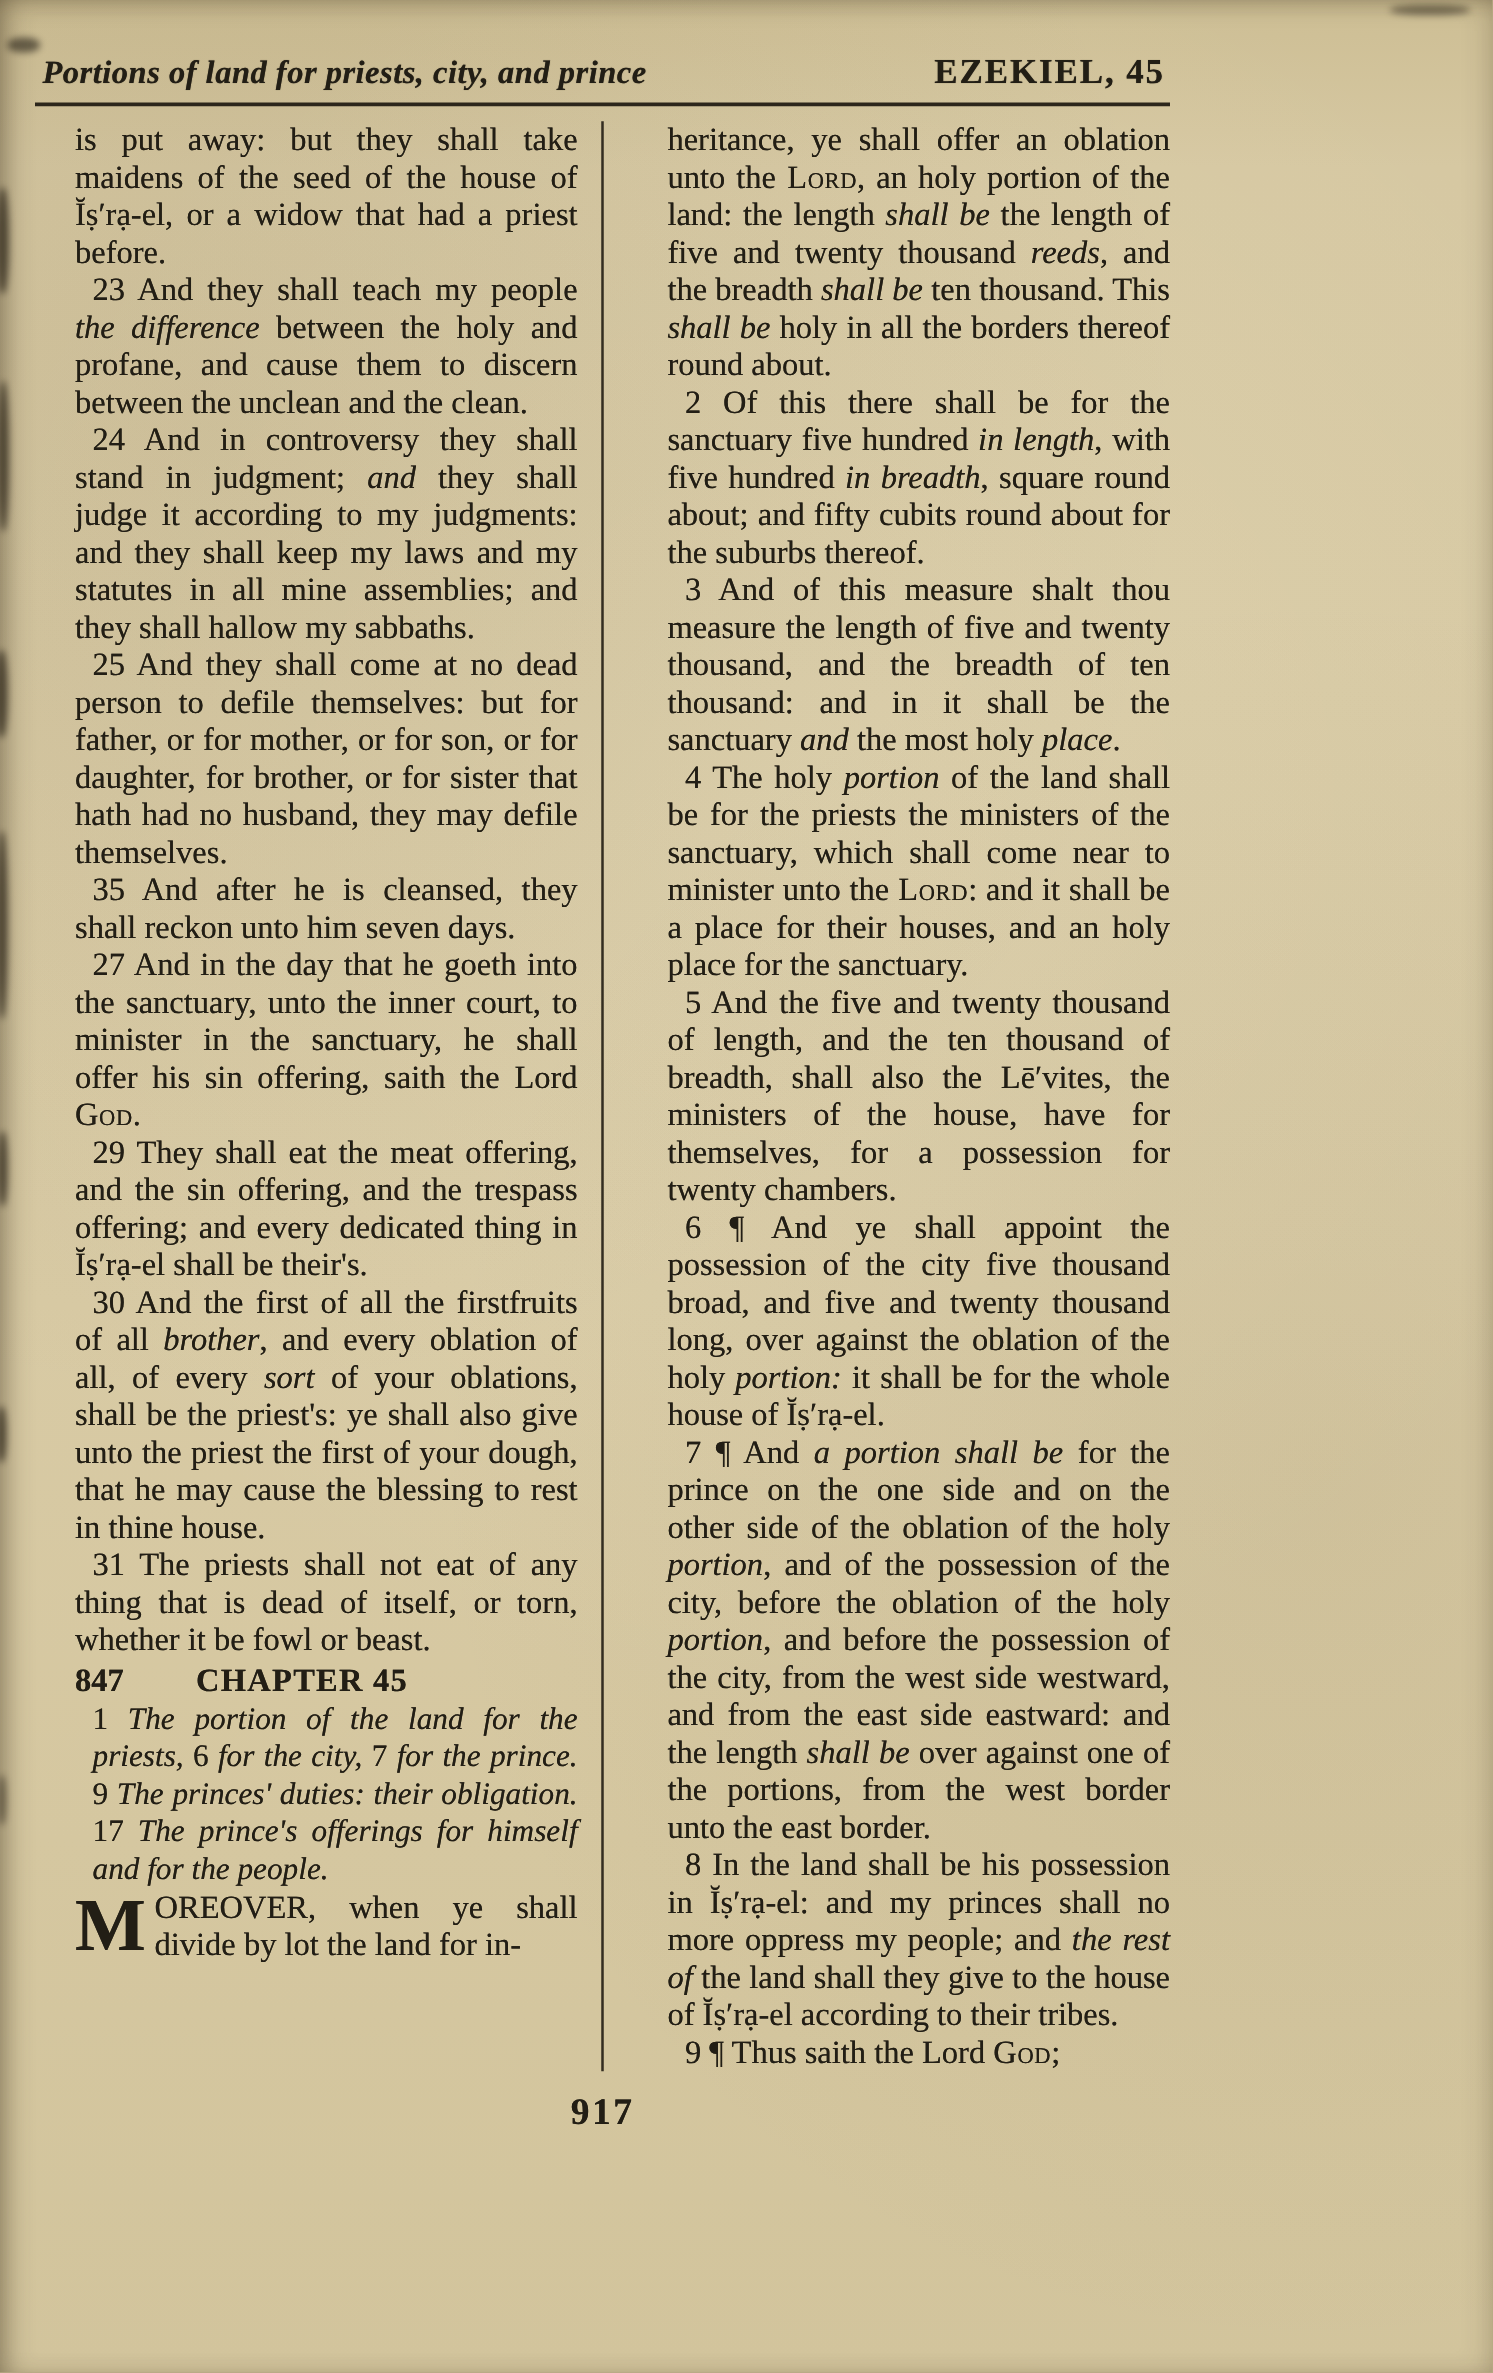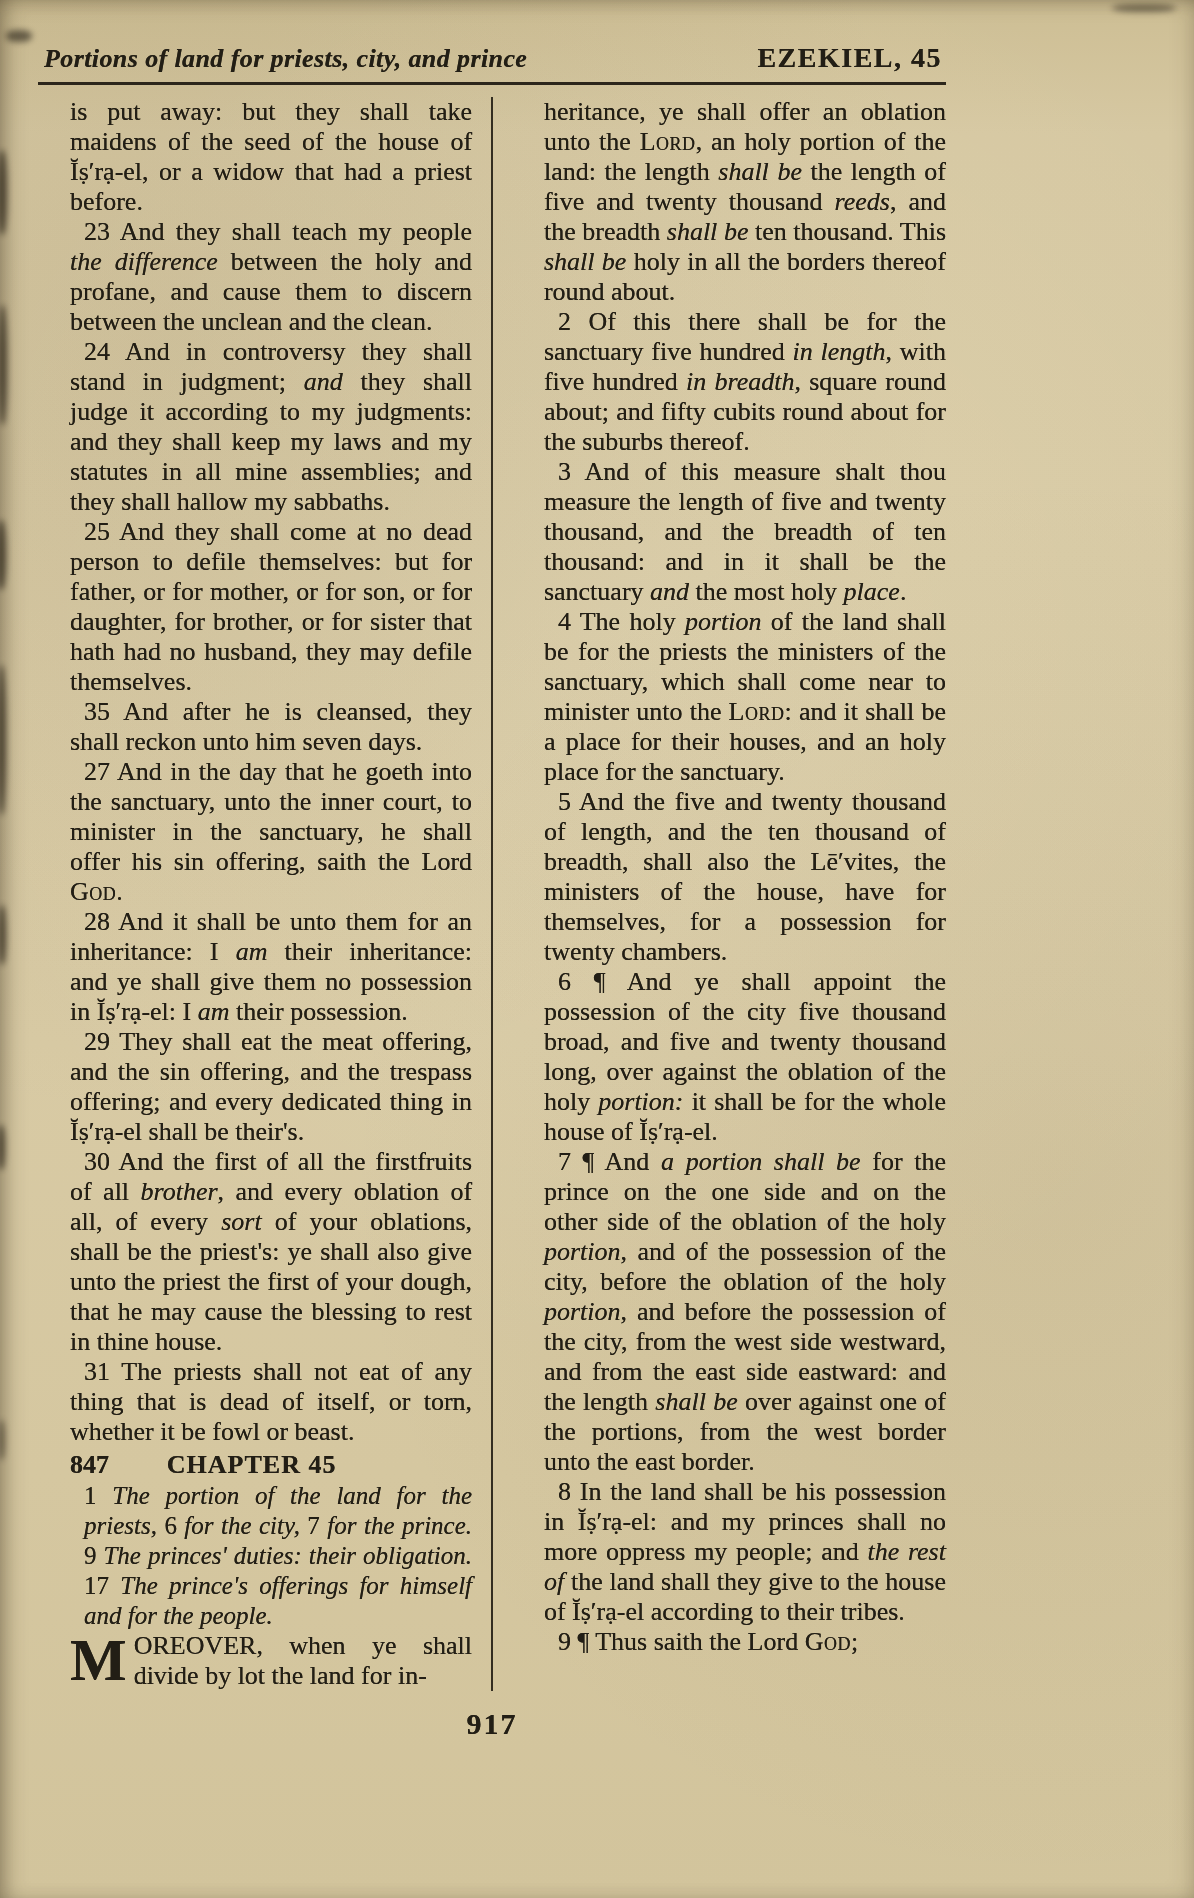--- a/index.html
+++ b/index.html
@@ -25,21 +25,21 @@
   }
   .page::after{ 
     content:"";position:absolute;inset:0;pointer-events:none;
     box-shadow:inset 14px 0 22px -10px rgba(60,48,28,.45), inset -10px 0 28px -14px rgba(60,48,28,.30), inset 0 10px 24px -14px rgba(60,48,28,.35);
   }
   .mark{
     position:absolute;background:#241f16;filter:blur(3px);
     opacity:.7;border-radius:45%;
   }
   .content{
-    position:absolute;left:38px;top:42px;width:908px;
+    position:absolute;left:28px;top:42px;width:908px;
   }
   .header{
     display:flex;justify-content:space-between;align-items:baseline;
     padding:0 4px 0 6px;
   }
   .running-title{
     font-style:italic;font-weight:bold;font-size:26px;
     letter-spacing:.4px;
     text-shadow:0 0 .6px rgba(30,25,15,.8);
   }
@@ -123,21 +123,20 @@
     <div class="header-rule"></div>
 
     <div class="columns">
       <div class="column" id="col-left">
           <p class="para cont">is put away: but they shall take maidens of the seed of the house of Ĭṣ′rạ-el, or a widow that had a priest before.</p>
           <p class="para verse">23 And they shall teach my people <i>the difference</i> between the holy and profane, and cause them to discern between the unclean and the clean.</p>
           <p class="para verse">24 And in controversy they shall stand in judgment; <i>and</i> they shall judge it according to my judgments: and they shall keep my laws and my statutes in all mine assemblies; and they shall hallow my sabbaths.</p>
           <p class="para verse">25 And they shall come at no dead person to defile themselves: but for father, or for mother, or for son, or for daughter, for brother, or for sister that hath had no husband, they may defile themselves.</p>
           <p class="para verse">35 And after he is cleansed, they shall reckon unto him seven days.</p>
           <p class="para verse">27 And in the day that he goeth into the sanctuary, unto the inner court, to minister in the sanctuary, he shall offer his sin offering, saith the Lord <span class="sc">God</span>.</p>
-          <p class="para verse">28 And it shall be unto them for an inheritance: I <i>am</i> their inheritance: and ye shall give them no possession in Ĭṣ′rạ-el: I <i>am</i> their possession.</p>
           <p class="para verse">29 They shall eat the meat offering, and the sin offering, and the trespass offering; and every dedicated thing in Ĭṣ′rạ-el shall be their's.</p>
           <p class="para verse">30 And the first of all the firstfruits of all <i>brother</i>, and every oblation of all, of every <i>sort</i> of your oblations, shall be the priest's: ye shall also give unto the priest the first of your dough, that he may cause the blessing to rest in thine house.</p>
           <p class="para verse">31 The priests shall not eat of any thing that is dead of itself, or torn, whether it be fowl or beast.</p>
           <div class="chapter-line">
             <span class="chref">847</span>
             <span class="chtitle">CHAPTER 45</span>
             <span class="chspacer"></span>
           </div>
           <p class="para summary">1 <i>The portion of the land for the priests,</i> 6 <i>for the city,</i> 7 <i>for the prince.</i> 9 <i>The princes' duties: their obligation.</i> 17 <i>The prince's offerings for himself and for the people.</i></p>
           <p class="para dropcap-para"><span class="dropcap">M</span>OREOVER, when ye shall divide by lot the land for in-</p>

